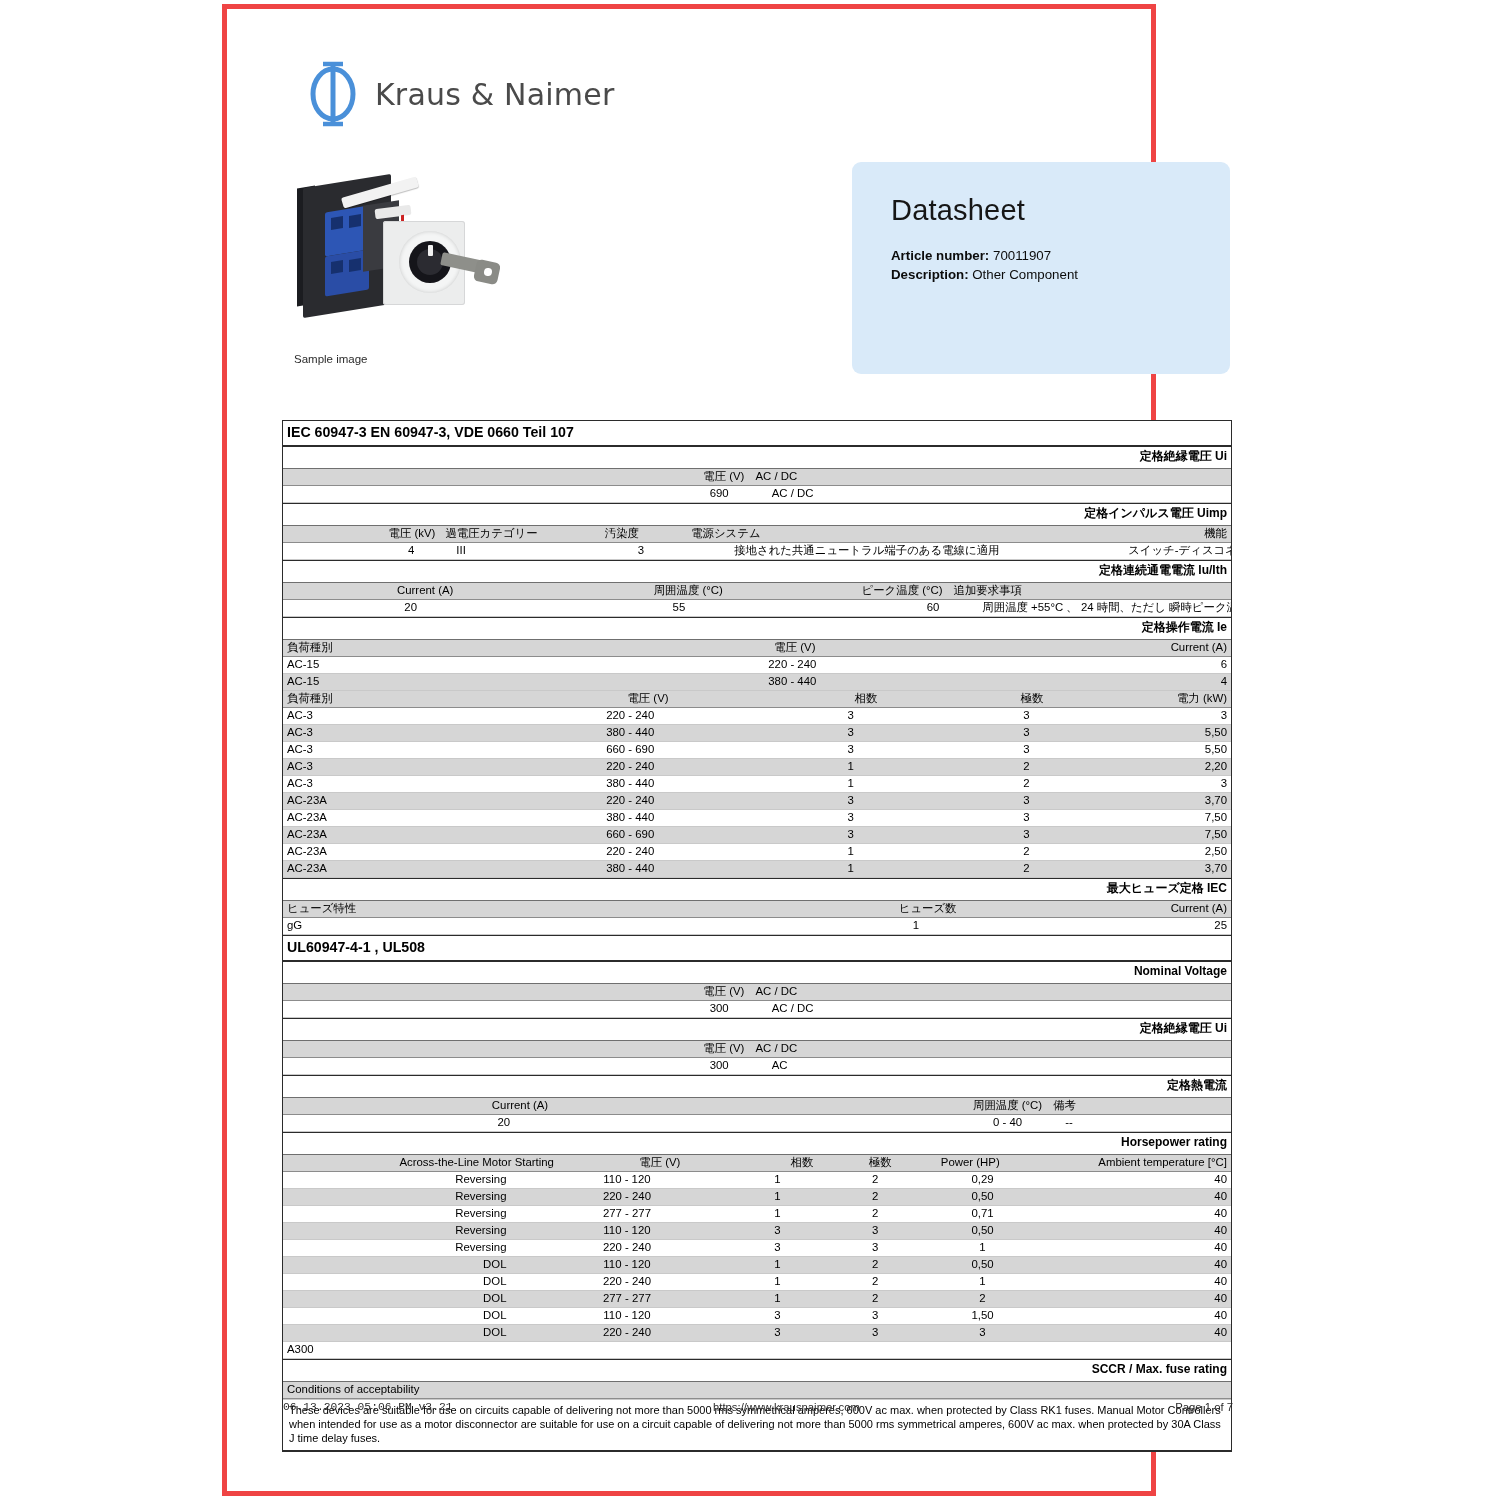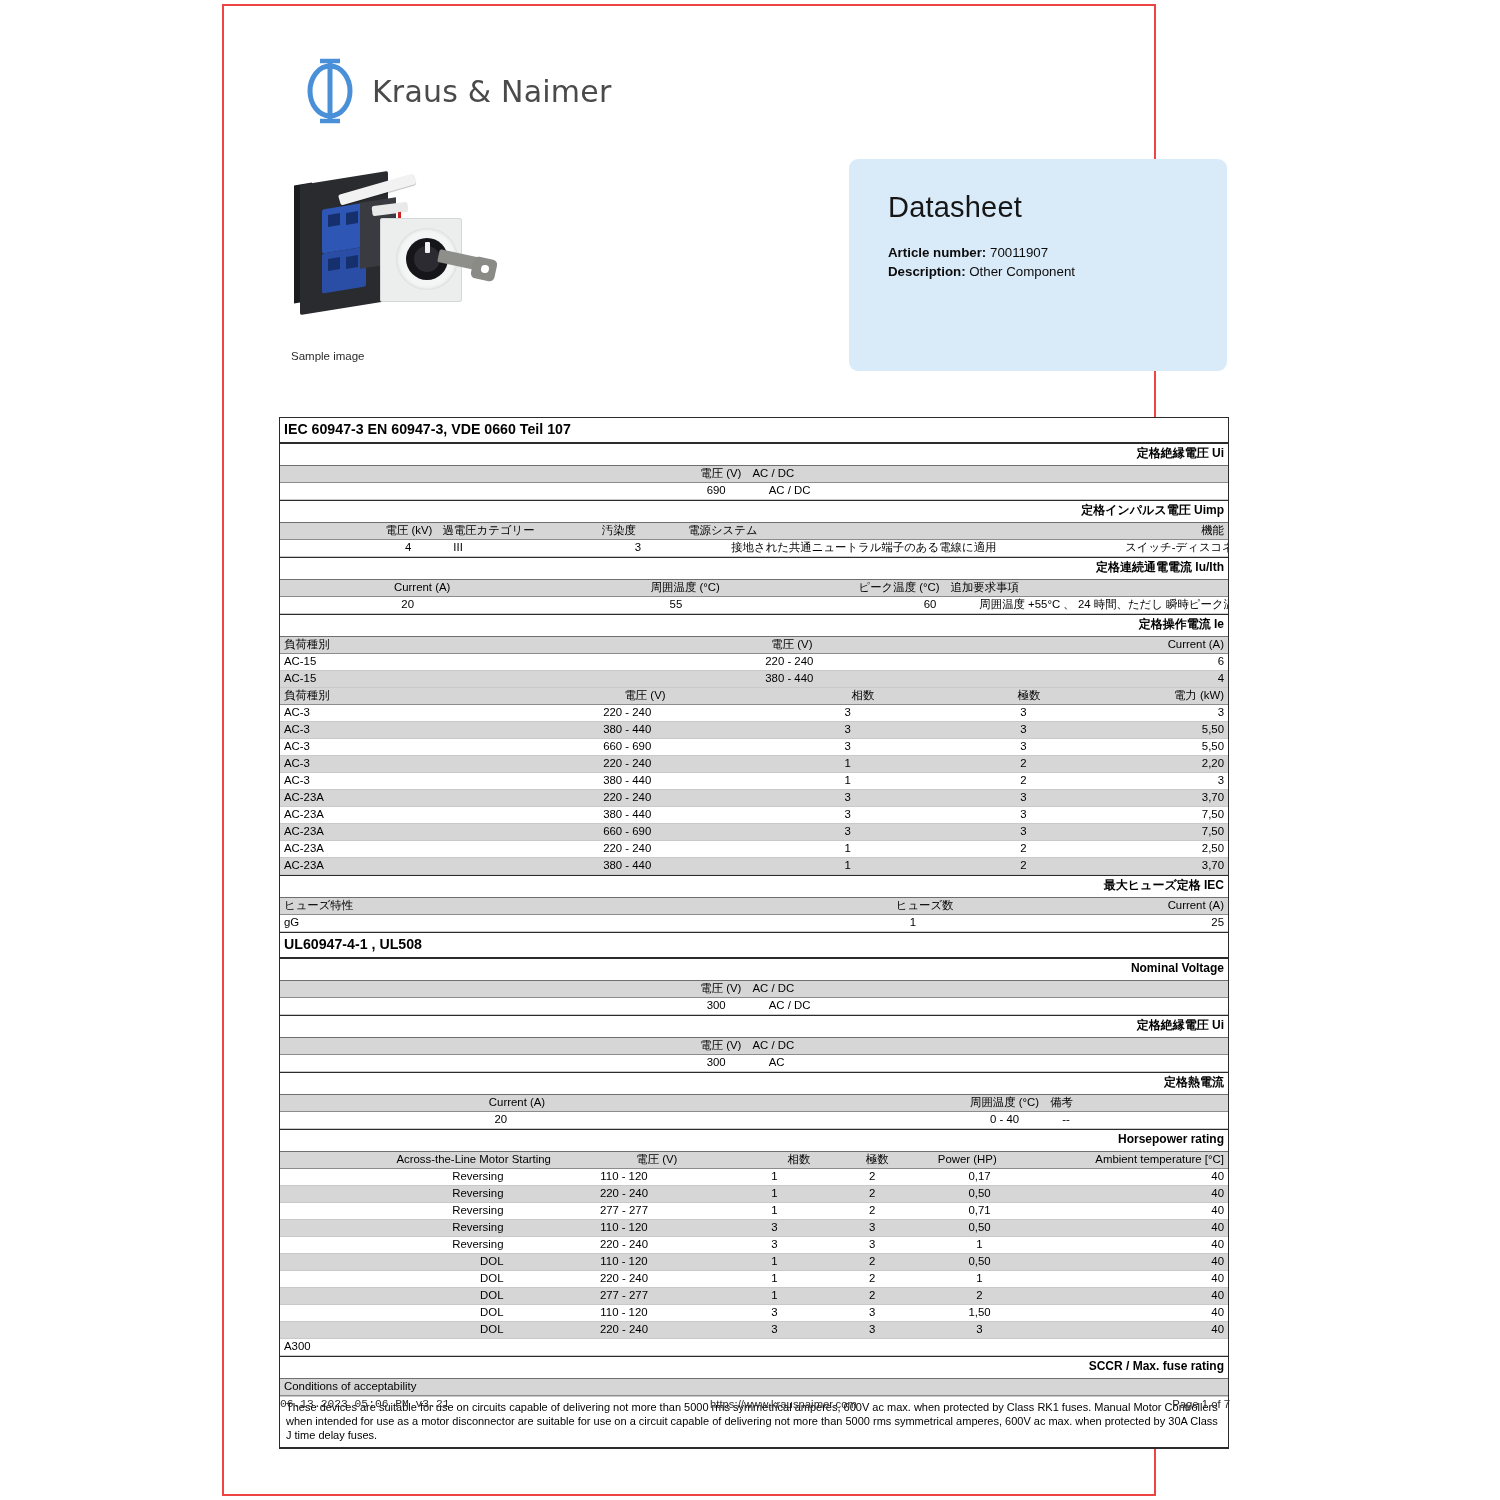--- a/index.html
+++ b/index.html
@@ -1,20 +1,20 @@
 <!DOCTYPE html>
 <html><head>
 <meta charset="utf-8">
 <style>
   html,body{margin:0;padding:0;background:#ffffff;}
   body{width:1500px;height:1500px;font-family:"Liberation Sans","DejaVu Sans",sans-serif;color:#000;}
 
   #page-frame{
     position:absolute;left:222px;top:4px;width:934px;height:1492px;
-    border:2px solid #ef4444;background:#f0abfc;box-sizing:border-box;
+    border:5px solid #ef4444;background:#f0abfc;box-sizing:border-box;
   }
   .inner{position:absolute;left:0;top:0;right:0;bottom:0;background:#fff;}
 
   
   #brand{position:absolute;left:78px;top:52px;display:flex;align-items:center;gap:14px;}
   #brand .logo{width:56px;height:66px;flex:0 0 auto;}
   #brand .brand-name{font-size:30px;color:#4a4a4a;letter-spacing:.2px;font-family:"DejaVu Sans",sans-serif;font-weight:400;}
 
   #product-figure{position:absolute;left:62px;top:160px;width:230px;}
   #product-photo{width:195px;height:175px;position:relative;}
@@ -371,21 +371,21 @@
           <div>相数</div>
           <div>極数</div>
           <div>Power (HP)</div>
           <div>Ambient temperature [°C]</div>
         </div>
         <div class="trow datarow cols-hp">
           <div>Reversing</div>
           <div>110 - 120</div>
           <div>1</div>
           <div>2</div>
-          <div>0,17</div>
+          <div>0,29</div>
           <div>40</div>
         </div>
         <div class="trow datarow alt cols-hp">
           <div>Reversing</div>
           <div>220 - 240</div>
           <div>1</div>
           <div>2</div>
           <div>0,50</div>
           <div>40</div>
         </div>

